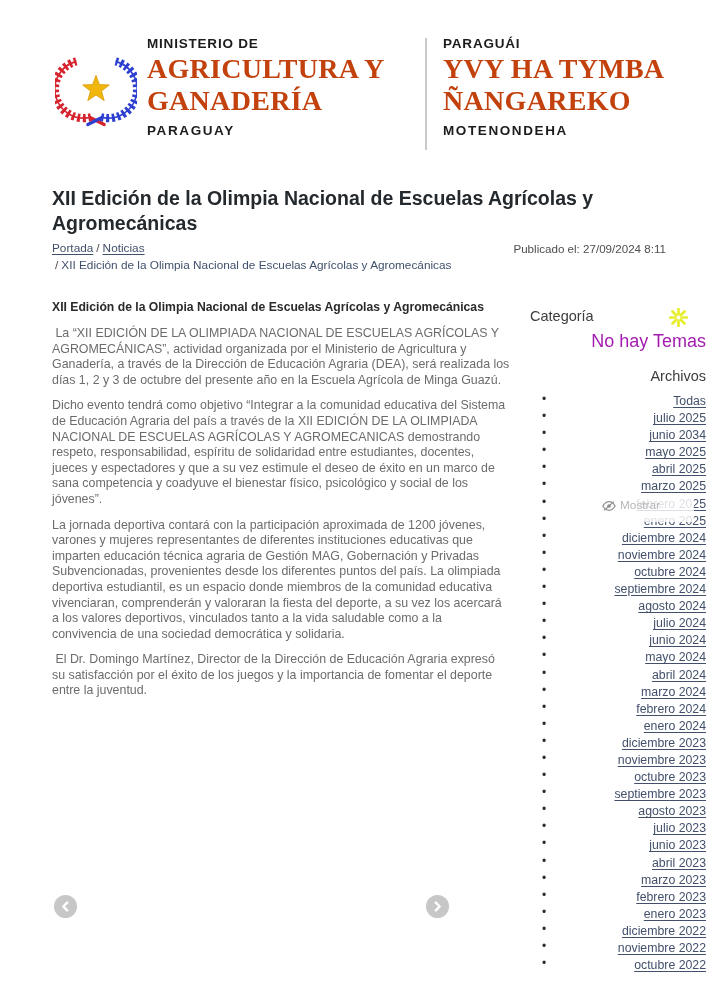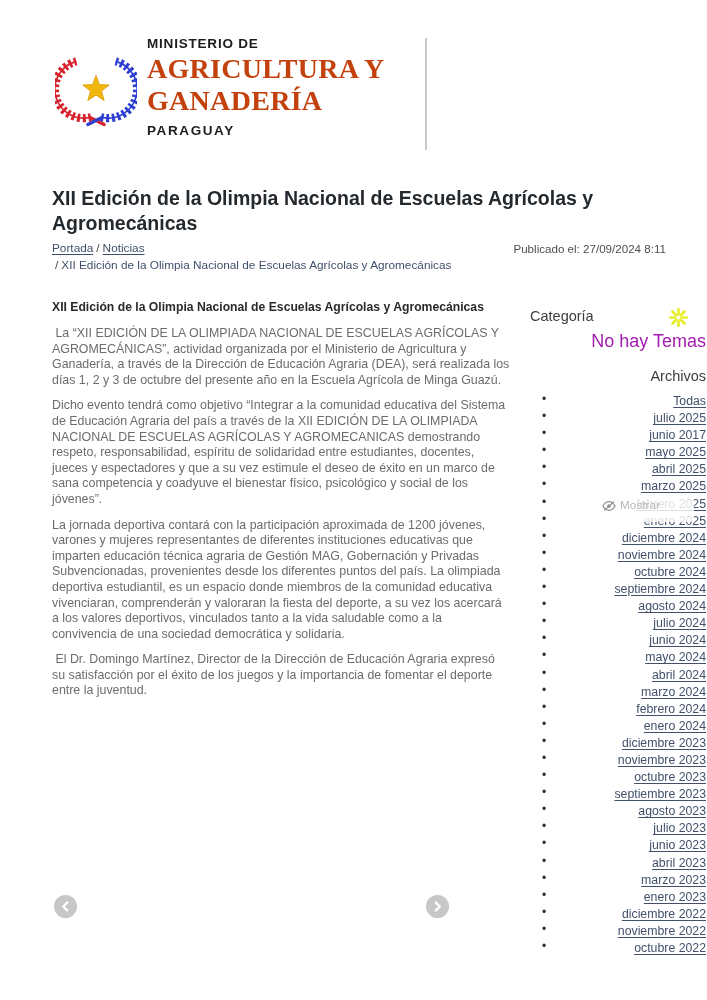--- a/index.html
+++ b/index.html
@@ -82,20 +82,26 @@
 
     <div class="logo-left">
       <div class="lt-small">MINISTERIO DE</div>
       <div class="lt-serif">AGRICULTURA Y</div>
       <div class="lt-serif">GANADERÍA</div>
       <div class="lt-bottom">PARAGUAY</div>
     </div>
 
     <div class="logo-divider"></div>
 
+    <div class="logo-right">
+      <div class="lt-small">PARAGUÁI</div>
+      <div class="lt-serif">YVY HA TYMBA</div>
+      <div class="lt-serif">ÑANGAREKO</div>
+      <div class="lt-bottom">MOTENONDEHA</div>
+    </div>
   </header>
 
   <h1 class="page-title">XII Edición de la Olimpia Nacional de Escuelas Agrícolas y Agromecánicas</h1>
 
   <div class="meta-row">
     <div class="breadcrumb">
       <a>Portada</a><span class="crumb-sep">/</span><a>Noticias</a><br>
       <span class="crumb-sep">/</span><span>XII Edición de la Olimpia Nacional de Escuelas Agrícolas y Agromecánicas</span>
     </div>
     <div class="published">Publicado el: 27/09/2024 8:11</div>
@@ -137,21 +143,21 @@
           <line x1="11.1" y1="6.9" x2="14.7" y2="3.3"></line>
         </g>
       </svg>
     </div>
     <div class="cat-empty">No hay Temas</div>
 
     <div class="side-heading archives-heading">Archivos</div>
     <ul class="archive-list">
         <li><a>Todas</a></li>
         <li><a>julio 2025</a></li>
-        <li><a>junio 2017</a></li>
+        <li><a>junio 2034</a></li>
         <li><a>mayo 2025</a></li>
         <li><a>abril 2025</a></li>
         <li><a>marzo 2025</a></li>
         <li><a>febrero 2025</a></li>
         <li><a>enero 2025</a></li>
         <li><a>diciembre 2024</a></li>
         <li><a>noviembre 2024</a></li>
         <li><a>octubre 2024</a></li>
         <li><a>septiembre 2024</a></li>
         <li><a>agosto 2024</a></li>
@@ -164,20 +170,21 @@
         <li><a>enero 2024</a></li>
         <li><a>diciembre 2023</a></li>
         <li><a>noviembre 2023</a></li>
         <li><a>octubre 2023</a></li>
         <li><a>septiembre 2023</a></li>
         <li><a>agosto 2023</a></li>
         <li><a>julio 2023</a></li>
         <li><a>junio 2023</a></li>
         <li><a>abril 2023</a></li>
         <li><a>marzo 2023</a></li>
+        <li><a>febrero 2023</a></li>
         <li><a>enero 2023</a></li>
         <li><a>diciembre 2022</a></li>
         <li><a>noviembre 2022</a></li>
         <li><a>octubre 2022</a></li>
       </ul>
   </aside>
 
   <div class="show-overlay">
     <svg width="14" height="12" viewBox="0 0 16 12">
       <path d="M1,6 C3,2.4 5.4,1 8,1 C10.6,1 13,2.4 15,6 C13,9.6 10.6,11 8,11 C5.4,11 3,9.6 1,6 Z" stroke="#8f8f8f" stroke-width="1.4" fill="none"></path>

